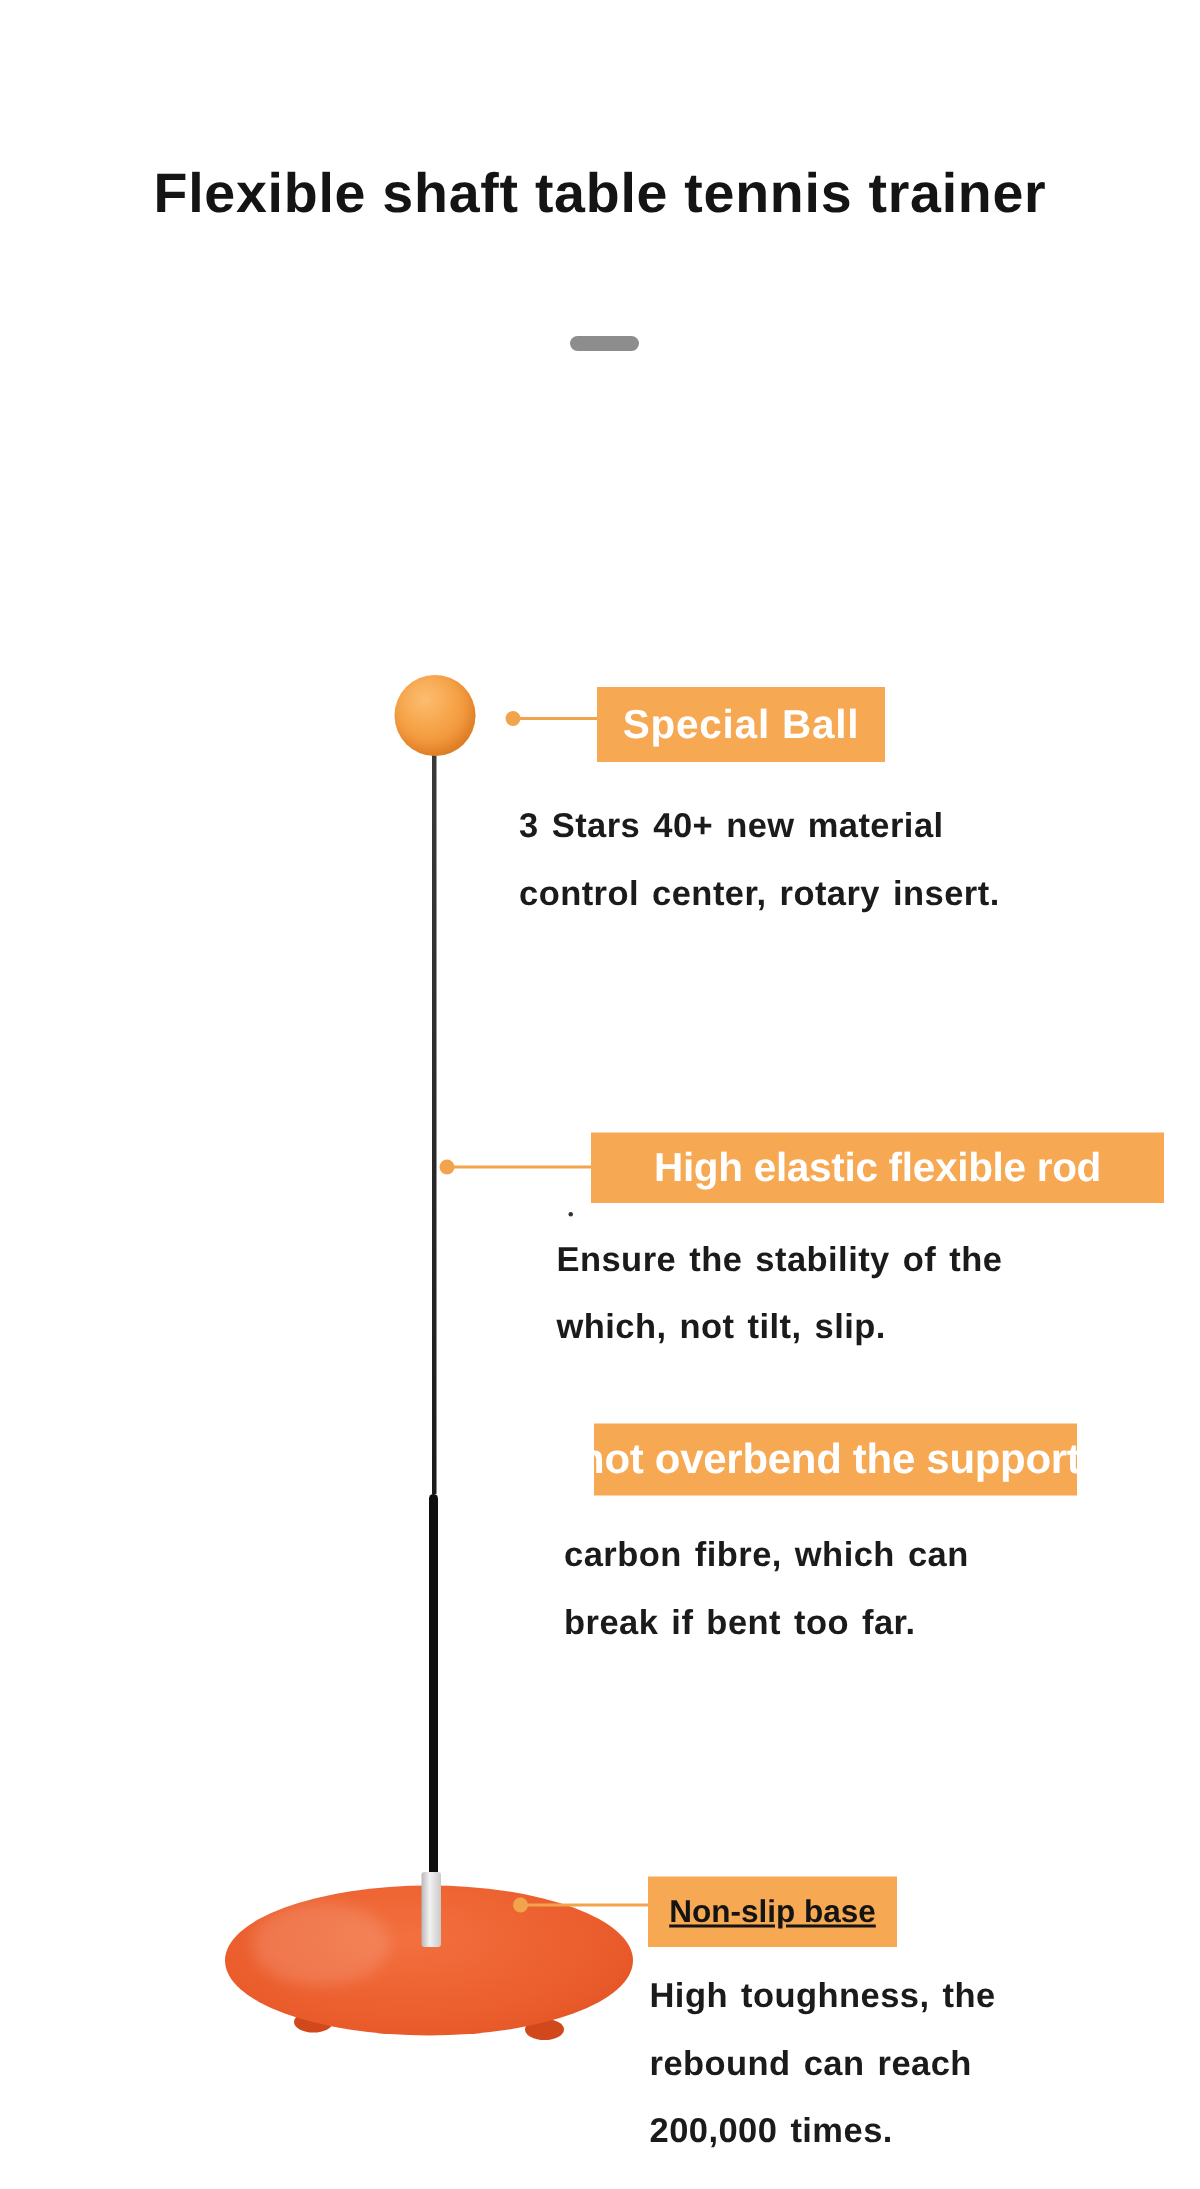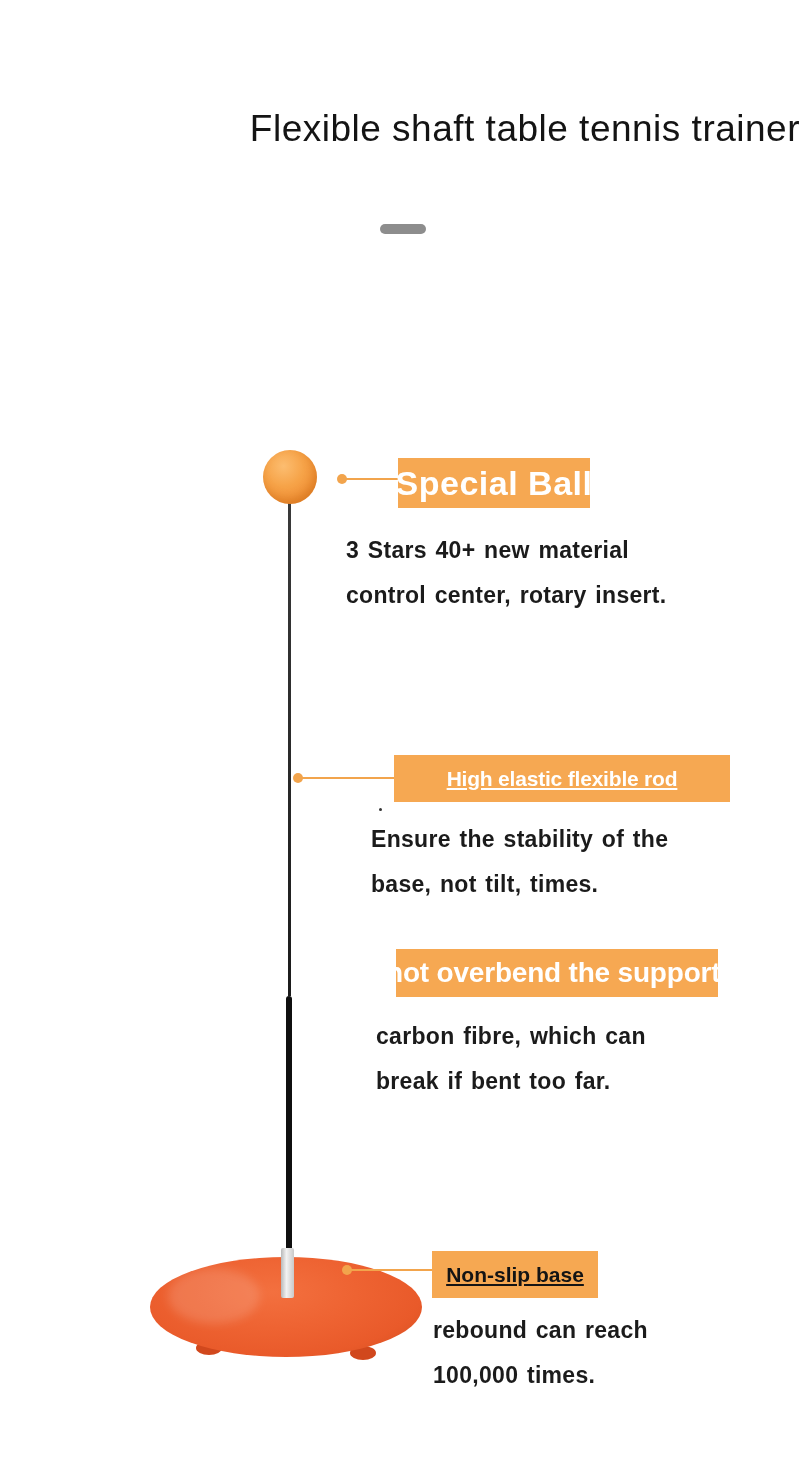--- a/index.html
+++ b/index.html
@@ -2,21 +2,21 @@
 <html><head>
 <meta charset="utf-8">
 <style>
   html,body{margin:0;padding:0;background:#ffffff;}
   .canvas{
     position:relative;width:800px;height:1459px;background:#ffffff;
     font-family:"Liberation Sans",sans-serif;overflow:hidden;
   }
   .title{
     position:absolute;left:0;right:0;top:105px;margin:0;
-    text-align:right;font-size:37px;font-weight:400;letter-spacing:.5px;
+    text-align:center;font-size:37px;font-weight:700;letter-spacing:.5px;
     color:#141414;line-height:48px;
   }
   .divider{
     position:absolute;left:380px;top:224px;width:46px;height:10px;
     border-radius:5px;background:#8d8d8d;
   }
   
   .foot{position:absolute;width:26px;height:14px;border-radius:50%;background:#d1481d;}
   .foot-l{left:196px;top:1341px;}
   .foot-r{left:350px;top:1346px;}
@@ -47,23 +47,23 @@
   }
   .stray-dot{position:absolute;left:379px;top:808px;width:3px;height:3px;border-radius:50%;background:#333;}
   
   .dot{position:absolute;width:10px;height:10px;border-radius:50%;background:#f2a44c;}
   .lead{position:absolute;height:2px;background:#f2a44c;}
   .badge{
     position:absolute;display:flex;align-items:center;justify-content:center;
     background:#f6a852;color:#ffffff;font-weight:700;white-space:nowrap;
   }
   .dot1{left:337px;top:474px;}  .lead1{left:345px;top:478px;width:55px;}
-  .badge1{left:398px;top:458px;width:192px;height:50px;font-size:34px;letter-spacing:.5px;}
+  .badge1{left:398px;top:458px;width:192px;height:50px;font-size:27px;letter-spacing:.5px;}
   .dot2{left:293px;top:773px;}  .lead2{left:301px;top:777px;width:95px;}
-  .badge2{left:394px;top:755px;width:336px;height:47px;font-size:21px;letter-spacing:-.2px;text-decoration:underline;}
+  .badge2{left:394px;top:755px;width:382px;height:47px;font-size:27px;letter-spacing:-.2px;}
   .badge3{left:396px;top:949px;width:322px;height:48px;font-size:28px;letter-spacing:-.2px;}
   .dot4{left:342px;top:1265px;} .lead4{left:350px;top:1269px;width:82px;}
   .badge4{left:432px;top:1251px;width:166px;height:47px;font-size:21px;color:#141414;text-decoration:underline;}
   
   .para{
     position:absolute;color:#1b1b1b;font-weight:700;font-size:23px;
     line-height:45px;letter-spacing:.3px;word-spacing:2px;white-space:nowrap;
   }
   .para1{left:346px;top:528px;}
   .para2{left:371px;top:817px;}
@@ -94,30 +94,31 @@
   <div class="para para1">
     <div>3 Stars 40+ new material</div>
     <div>control center, rotary insert.</div>
   </div>
 
   <div class="dot dot2"></div>
   <div class="lead lead2"></div>
   <div class="badge badge2">High elastic flexible rod</div>
   <div class="para para2">
     <div>Ensure the stability of the</div>
-    <div>base, not tilt, times.</div>
+    <div>which, not tilt, slip.</div>
   </div>
 
   <div class="badge badge3">Do not overbend the support rod</div>
   <div class="para para3">
     <div>carbon fibre, which can</div>
     <div>break if bent too far.</div>
   </div>
 
   <div class="dot dot4"></div>
   <div class="lead lead4"></div>
   <div class="badge badge4">Non-slip base</div>
   <div class="para para4">
+    <div>High toughness, the</div>
     <div>rebound can reach</div>
-    <div>100,000 times.</div>
+    <div>200,000 times.</div>
   </div>
 
 </div>
 
 </body></html>

